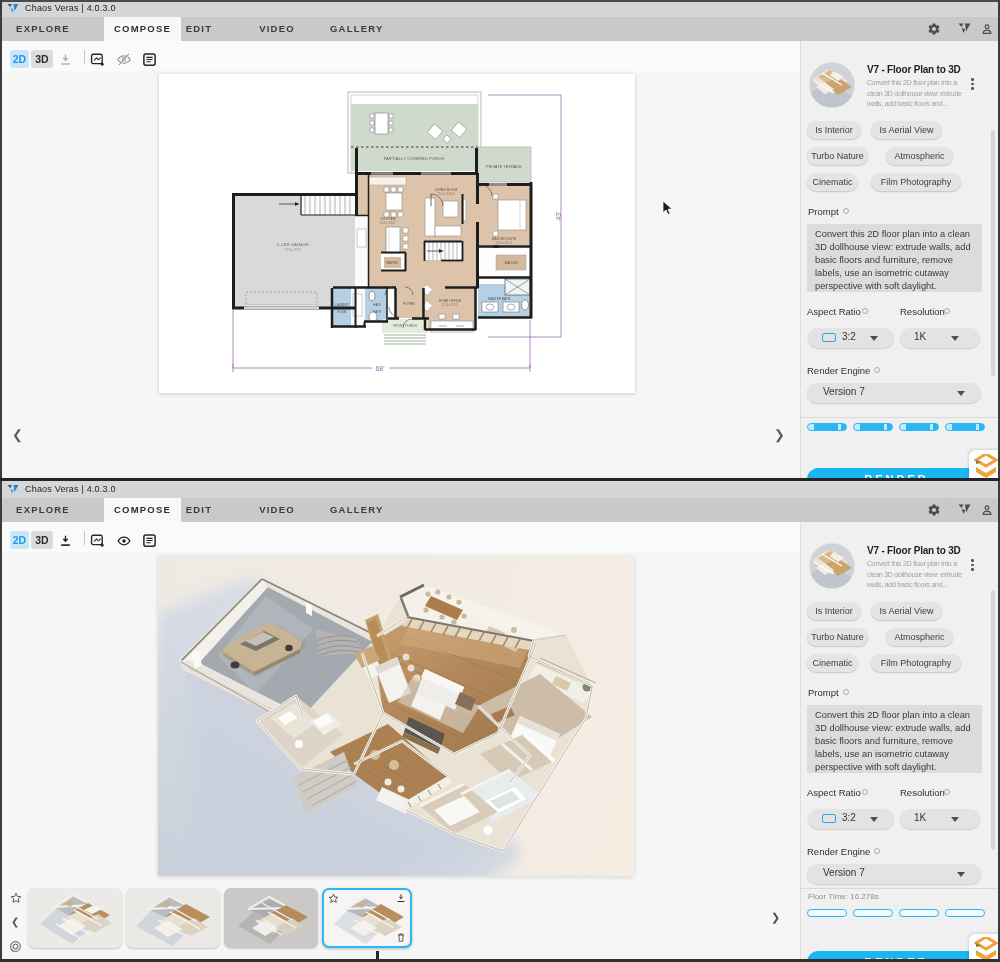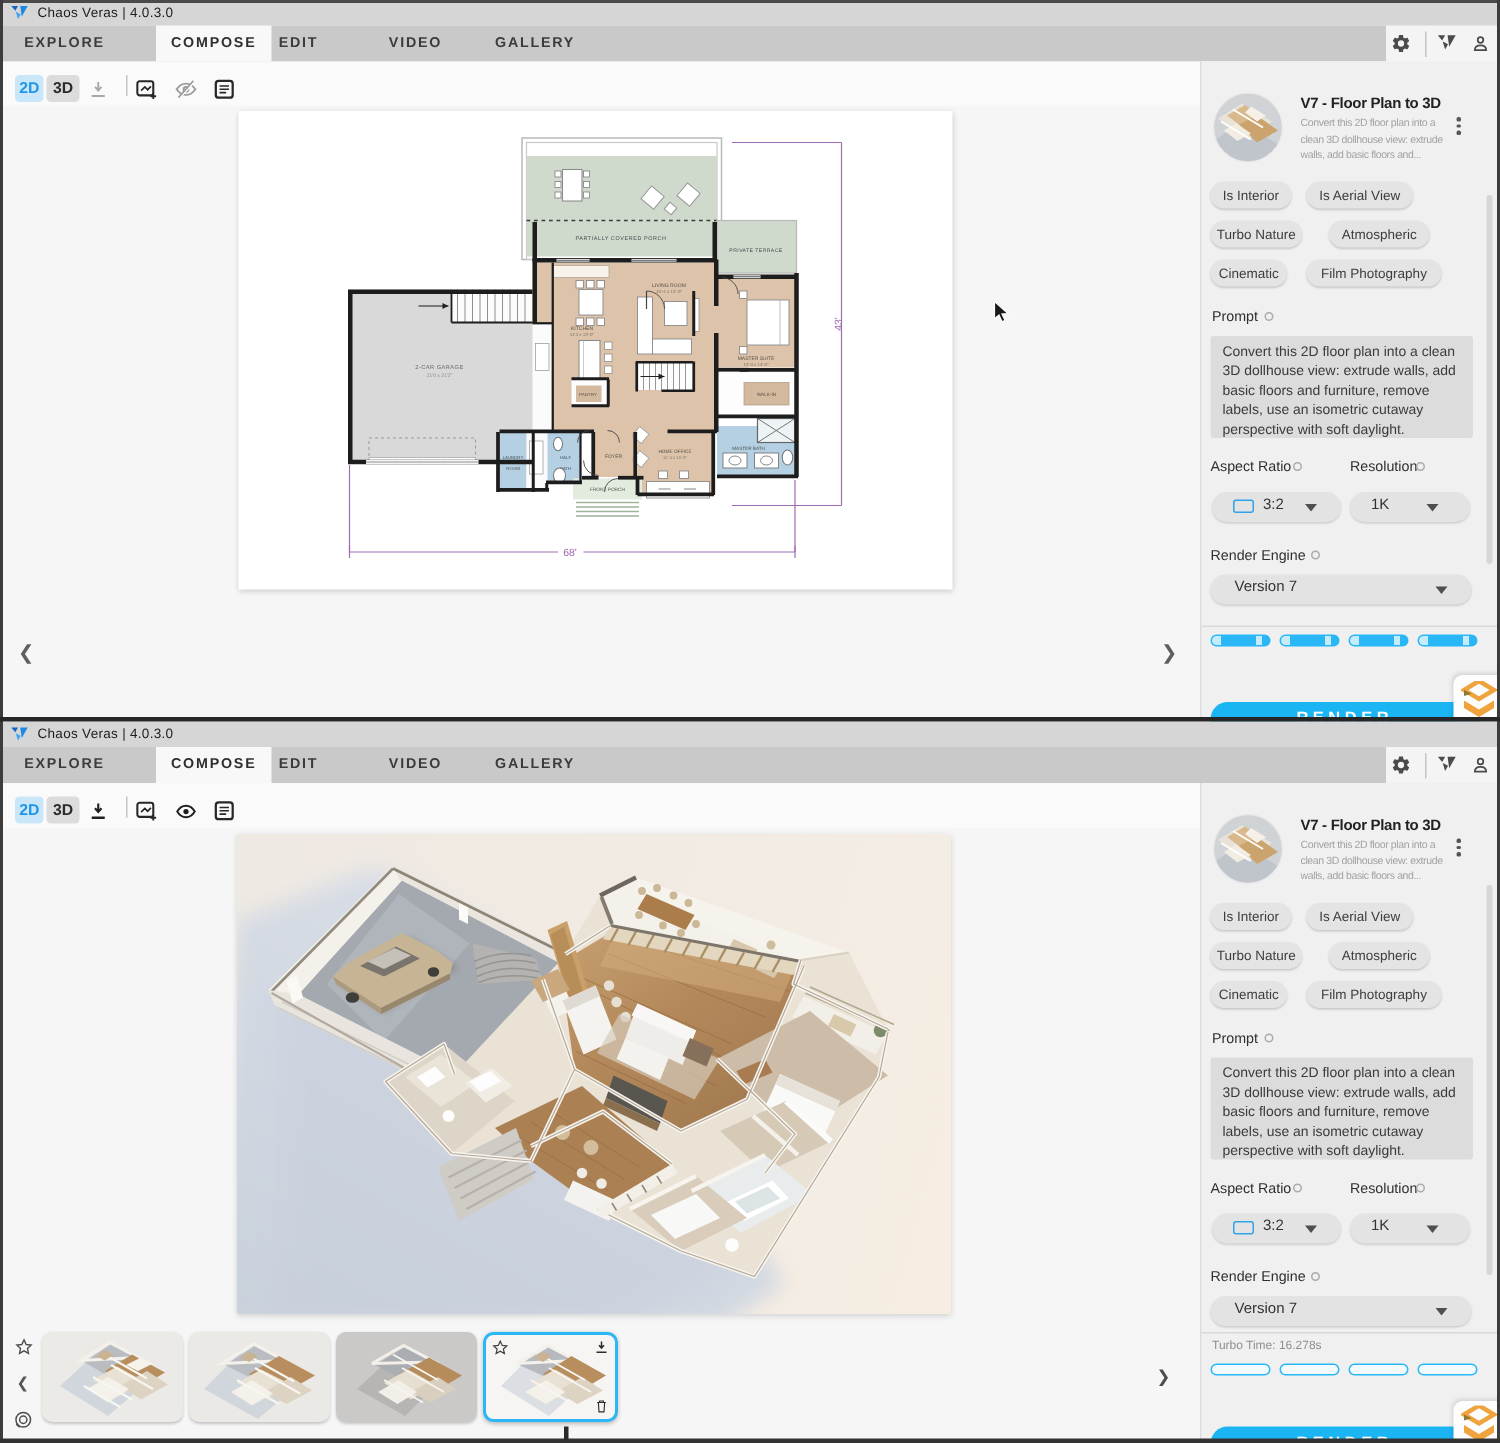--- a/index.html
+++ b/index.html
@@ -1,21 +1,21 @@
 <!DOCTYPE html>
 <html><head>
 <meta charset="utf-8">
 <style>
   html,body{margin:0;padding:0;}
   body{width:1000px;height:962px;position:relative;font-family:"Liberation Sans",sans-serif;background:#f4f4f4;overflow:hidden;}
   .abs{position:absolute;}
   .half{position:absolute;left:0;width:1000px;height:481px;overflow:hidden;}
   .titlebar{position:absolute;left:0;top:0;width:1000px;height:17px;background:#d6d6d6;}
   .titletxt{position:absolute;left:25px;top:3px;font-size:9px;color:#1d1d1d;letter-spacing:0.2px;}
-  .tabbar{position:absolute;left:0;top:17px;width:924px;height:24px;background:#c9c9c9;}
+  .tabbar{position:absolute;left:0;top:17px;width:1000px;height:24px;background:#c9c9c9;}
   .tab{position:absolute;top:0;height:24px;line-height:24px;font-size:9.5px;font-weight:bold;letter-spacing:1.2px;color:#3b3b3b;text-align:center;}
   .tab.active{background:#f8f8f8;color:#2e2e2e;margin-left:22px;}
   .toolbar{position:absolute;left:0;top:41px;width:1000px;height:30px;background:#fafafa;}
   .chip2d{position:absolute;left:10px;top:9px;width:19px;height:18px;background:#c9e7f9;border-radius:3px;color:#2196e8;font-weight:bold;font-size:10.5px;text-align:center;line-height:18px;}
   .chip3d{position:absolute;left:31px;top:9px;width:22px;height:18px;background:#dcdcdc;border-radius:3px;color:#2b2b2b;font-weight:bold;font-size:10.5px;text-align:center;line-height:18px;}
   .canvas{position:absolute;left:0;top:71px;width:800px;height:407px;background:#f6f6f6;}
   .panel{position:absolute;left:800px;top:41px;width:200px;height:437px;background:#f0f0f0;border-left:1px solid #ddd;box-sizing:border-box;}
   .chip{position:absolute;height:18px;background:#e4e4e4;border-radius:9px;box-shadow:0 1px 1.5px rgba(0,0,0,0.18);font-size:9px;color:#3d3d3d;text-align:center;line-height:18px;}
   .plabel{position:absolute;font-size:9.5px;color:#2f2f2f;}
   .info{position:absolute;width:6px;height:6px;border:1px solid #ababab;border-radius:50%;box-sizing:border-box;}
@@ -818,21 +818,21 @@
       <div class="caret" style="left:51px;top:8px;"></div>
     </div>
     <div class="plabel" style="left:6px;top:324px;">Render Engine</div>
     <div class="info" style="left:73px;top:326px;"></div>
     <div class="dd" style="left:6px;top:342px;width:174px;">
       <div class="abs" style="left:16px;top:3px;font-size:10px;color:#333;">Version 7</div>
       <div class="caret" style="left:150px;top:8px;"></div>
     </div>
     <div class="abs" style="left:190px;top:68px;width:4px;height:260px;background:#d6d6d6;border-radius:2px;"></div>
     <div class="divline" style="left:0;width:200px;top:366px;"></div>
-    <div class="abs" style="left:7px;top:370px;font-size:8px;color:#8e8e8e;">Turbo Time: 16.278s</div>
+    <div class="abs" style="left:7px;top:370px;font-size:8px;color:#8e8e8e;">Floor Time: 16.278s</div>
     <div class="pbar empty" style="left:6px;top:387px;"></div>
     <div class="pbar empty" style="left:52px;top:387px;"></div>
     <div class="pbar empty" style="left:98px;top:387px;"></div>
     <div class="pbar empty" style="left:144px;top:387px;"></div>
     <div class="render" style="top:401px;">RENDER</div>
   </div>
   <div class="orangecard" style="left:969px;top:453px;height:28px;">
     <svg style="position:absolute;left:5px;top:3px;" width="24" height="26" viewBox="0 0 24 26">
         <path d="M12 0 L22 6 L12 12 L2 6 Z" fill="none" stroke="#f0a23c" stroke-width="3"></path>
         <path d="M2 6 L2 10 L7 8.5 Z" fill="#8d7b35"></path>

